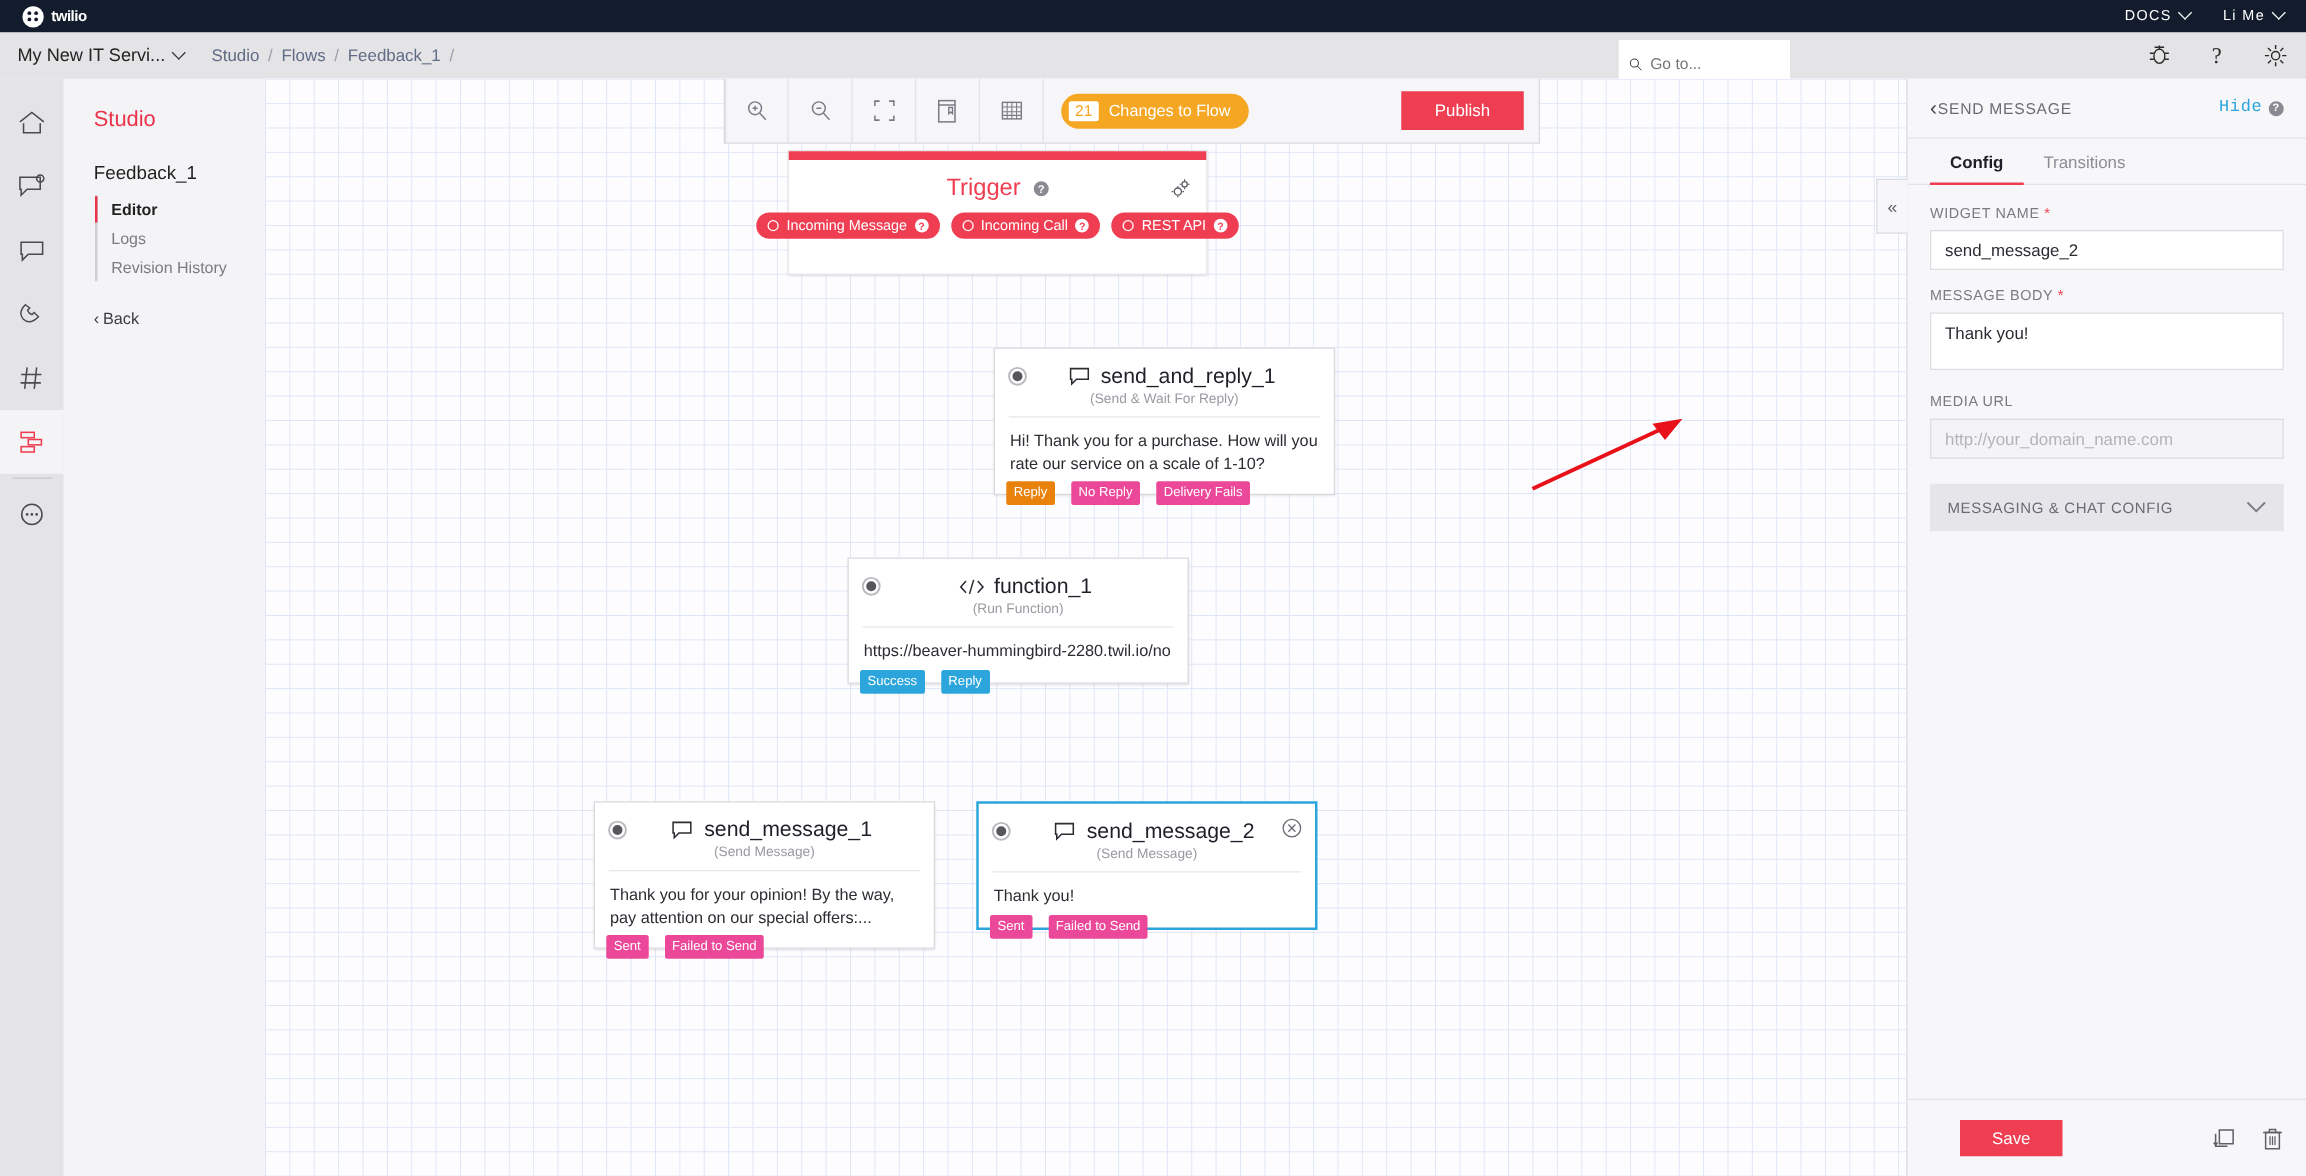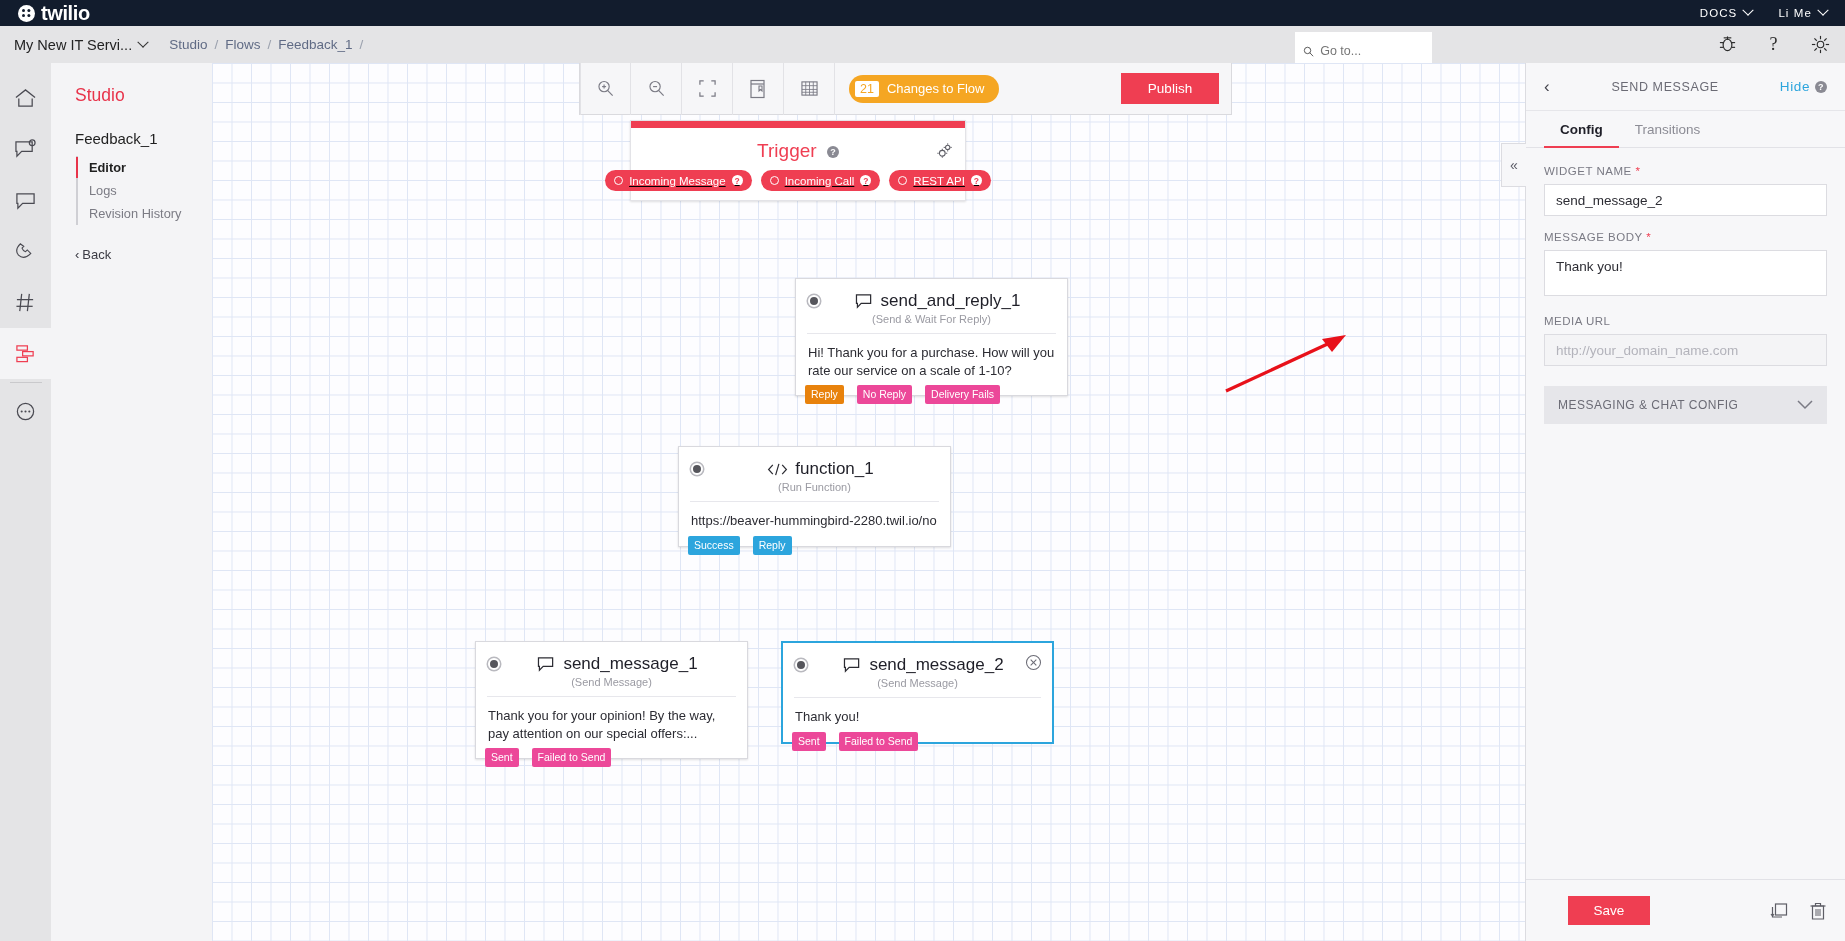--- a/index.html
+++ b/index.html
@@ -21,21 +21,21 @@
     background: #fff; position: relative;
   }
   .twilio-mark::before,
   .twilio-mark::after {
     content: ""; position: absolute; width: 3.4px; height: 3.4px;
     border-radius: 50%; background: #121c2d;
   }
   .twilio-mark::before { left: 4px; top: 4px; box-shadow: 5.4px 0 0 #121c2d; }
   .twilio-mark::after { left: 4px; top: 9.4px; box-shadow: 5.4px 0 0 #121c2d; }
   .twilio-word {
-    font-size: 20px; font-weight: bold; letter-spacing: -0.4px; color: #fff;
+    font-size: 12px; font-weight: bold; letter-spacing: -0.4px; color: #fff;
   }
   .topnav-right {
     margin-left: auto; display: flex; align-items: center; gap: 26px;
     font-size: 11.5px; letter-spacing: 1.1px;
   }
   .topnav-item { display: flex; align-items: center; gap: 7px; cursor: pointer; }
   .chev-d {
     width: 8px; height: 8px; border-right: 1.4px solid #fff;
     border-bottom: 1.4px solid #fff; transform: rotate(45deg) translate(-2px,-2px);
   }
@@ -177,21 +177,21 @@
   
   .trigger {
     position: absolute; left: 418px; top: 57px; width: 336px; background: #fff;
     border: 1px solid #e3e3e7; box-shadow: 0 1px 2px rgba(0,0,0,.12); z-index: 9;
   }
   .trigger-bar { height: 7px; background: #ef3e52; }
   .trigger-title {
     text-align: center; color: #ef3e52; font-size: 19px; padding: 12px 0 8px 0;
   }
   .trigger-gear { position: absolute; right: 11px; top: 14px; cursor: pointer; }
-  .trigger-pills { display: flex; gap: 9px; padding: 0 10px 9px 10px; justify-content: center; text-decoration: underline; }
+  .trigger-pills { display: flex; gap: 9px; padding: 0 10px 28px 10px; justify-content: center; }
   .tpill {
     background: #ef3e52; color: #fff; border-radius: 13px; height: 21px;
     display: flex; align-items: center; gap: 6px; padding: 0 9px;
     font-size: 11.5px; cursor: pointer; white-space: nowrap;
   }
   .tpill .ring {
     width: 9px; height: 9px; border-radius: 50%; border: 1.4px solid #fff; flex: none;
   }
   .qmark {
     width: 11px; height: 11px; border-radius: 50%; background: #fff; color: #ef3e52;
@@ -211,22 +211,22 @@
   .configpanel {
     width: 320px; background: #f7f7f9; border-left: 1px solid #dcdce1;
     display: flex; flex-direction: column; position: relative; z-index: 30;
   }
   .cp-header {
     height: 48px; display: flex; align-items: center; padding: 0 18px;
     font-size: 12.5px; color: #6b6b75; letter-spacing: 0.6px;
     border-bottom: 1px solid #e6e6ea;
   }
   .cp-back { cursor: pointer; font-size: 17px; color: #44444d; line-height: 1; }
-  .cp-title { flex: 1; text-align: center; }
-  .cp-hide { color: #2ca5dd; font-size: 13.5px; cursor: pointer; display: flex; align-items: center; gap: 5px; }
+  .cp-title { flex: 1; }
+  .cp-hide { color: #2ca5dd; font-size: 13.5px; cursor: pointer; display: flex; align-items: center; gap: 5px; font-family: Liberation Mono, monospace; }
   .cp-tabs { display: flex; gap: 0; padding: 0 18px; border-bottom: 1px solid #e2e2e7; }
   .cp-tab {
     font-size: 13.5px; color: #8c8c95; padding: 11px 16px 9px 16px; cursor: pointer;
     border-bottom: 2px solid transparent; margin-bottom: -1px;
   }
   .cp-tab.active { color: #1f1f28; font-weight: bold; border-bottom-color: #ef3e52; }
   .cp-body { flex: 1; padding: 17px 18px 0 18px; overflow-y: auto; }
   .cp-label {
     font-size: 11.5px; color: #7a7a84; letter-spacing: 0.5px; margin-bottom: 7px;
   }

